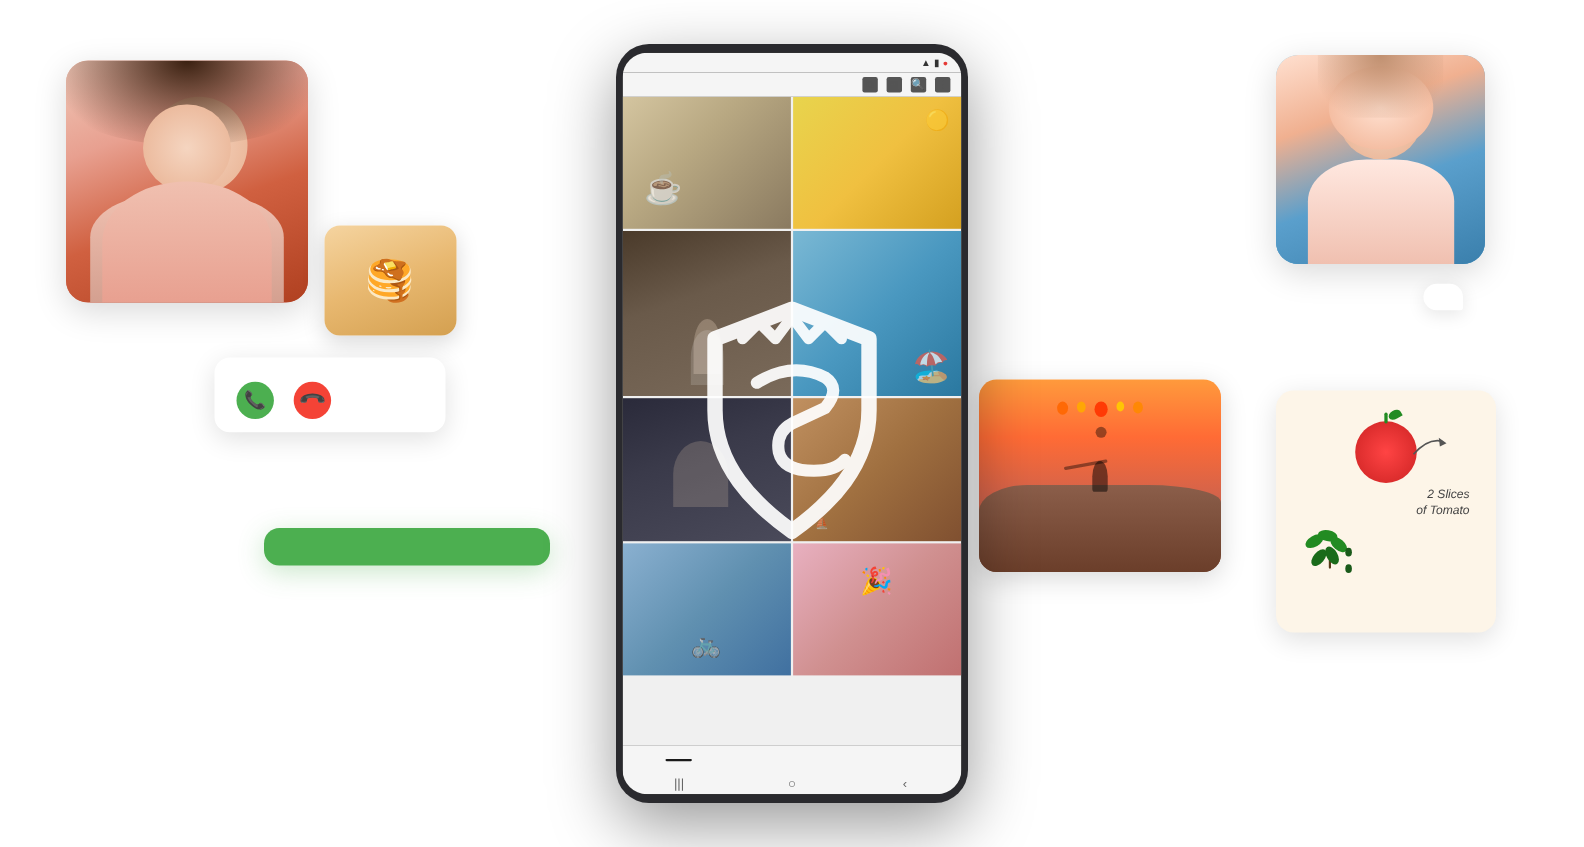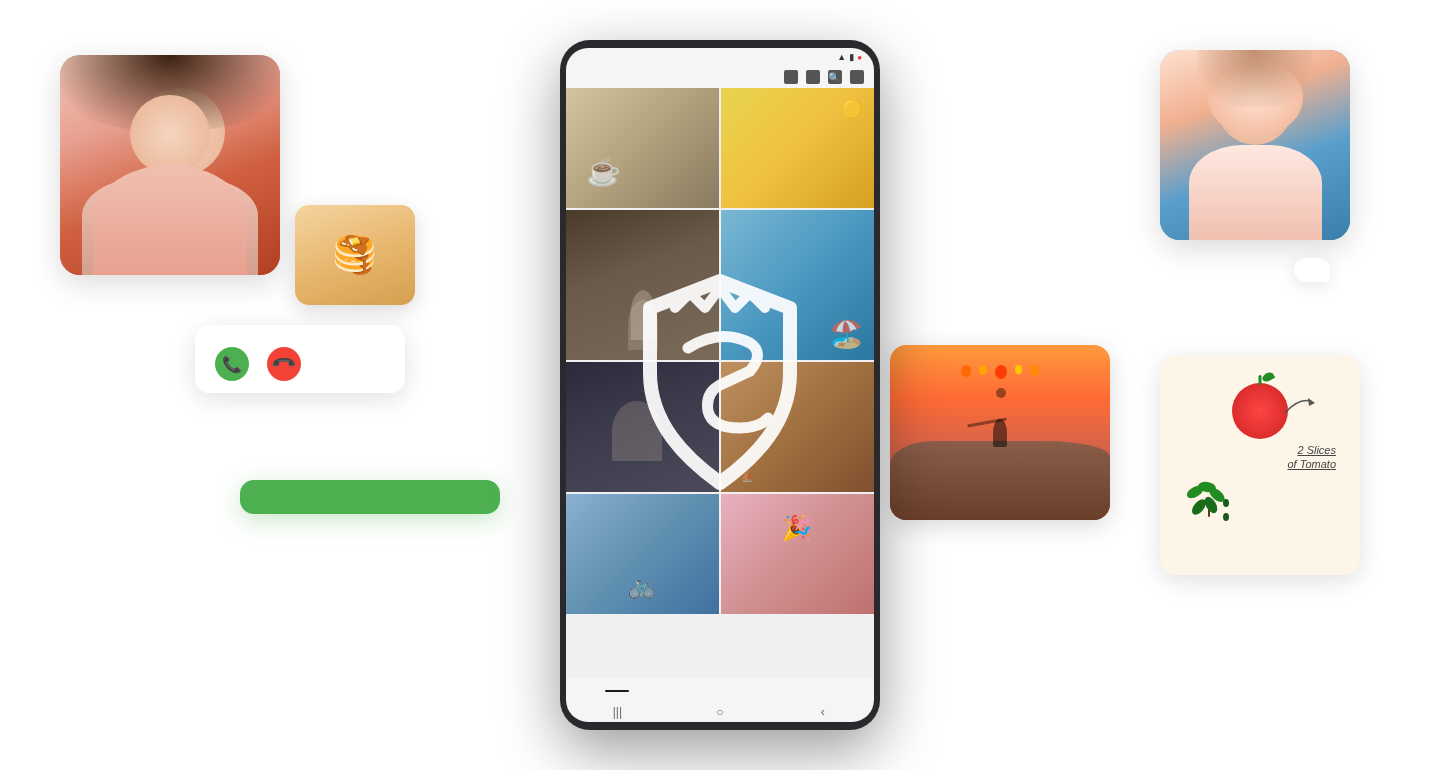--- a/index.html
+++ b/index.html
@@ -617,21 +617,21 @@
     <div style="position:relative;width:56px;height:56px;">
       <div class="recipe-tomato"></div>
 
       <svg style="position:absolute;top:10px;right:-30px;" width="35" height="25" viewBox="0 0 35 25">
         <path d="M2 20 Q15 5 28 8" fill="none" stroke="#555" stroke-width="1.5"></path>
         <polygon points="25,5 32,10 26,13" fill="#555"></polygon>
       </svg>
     </div>
   </div>
 
-  <div style="font-size:11px;color:#444;font-style:italic;text-align:right;padding-right:8px;margin-bottom:10px;line-height:1.3;text-decoration:underline;">
+  <div style="font-size:11px;color:#444;font-style:italic;text-align:right;padding-right:8px;margin-bottom:10px;line-height:1.3;">
     2 Slices<br>of Tomato
   </div>
 
   <div style="display:flex;justify-content:flex-start;align-items:center;gap:8px;padding-left:8px;">
     <div class="olive-leaf-group">
 
       <div class="olive-stem"></div>
 
       <div class="olive-leaf olive-leaf-1"></div>
       <div class="olive-leaf olive-leaf-2"></div>

